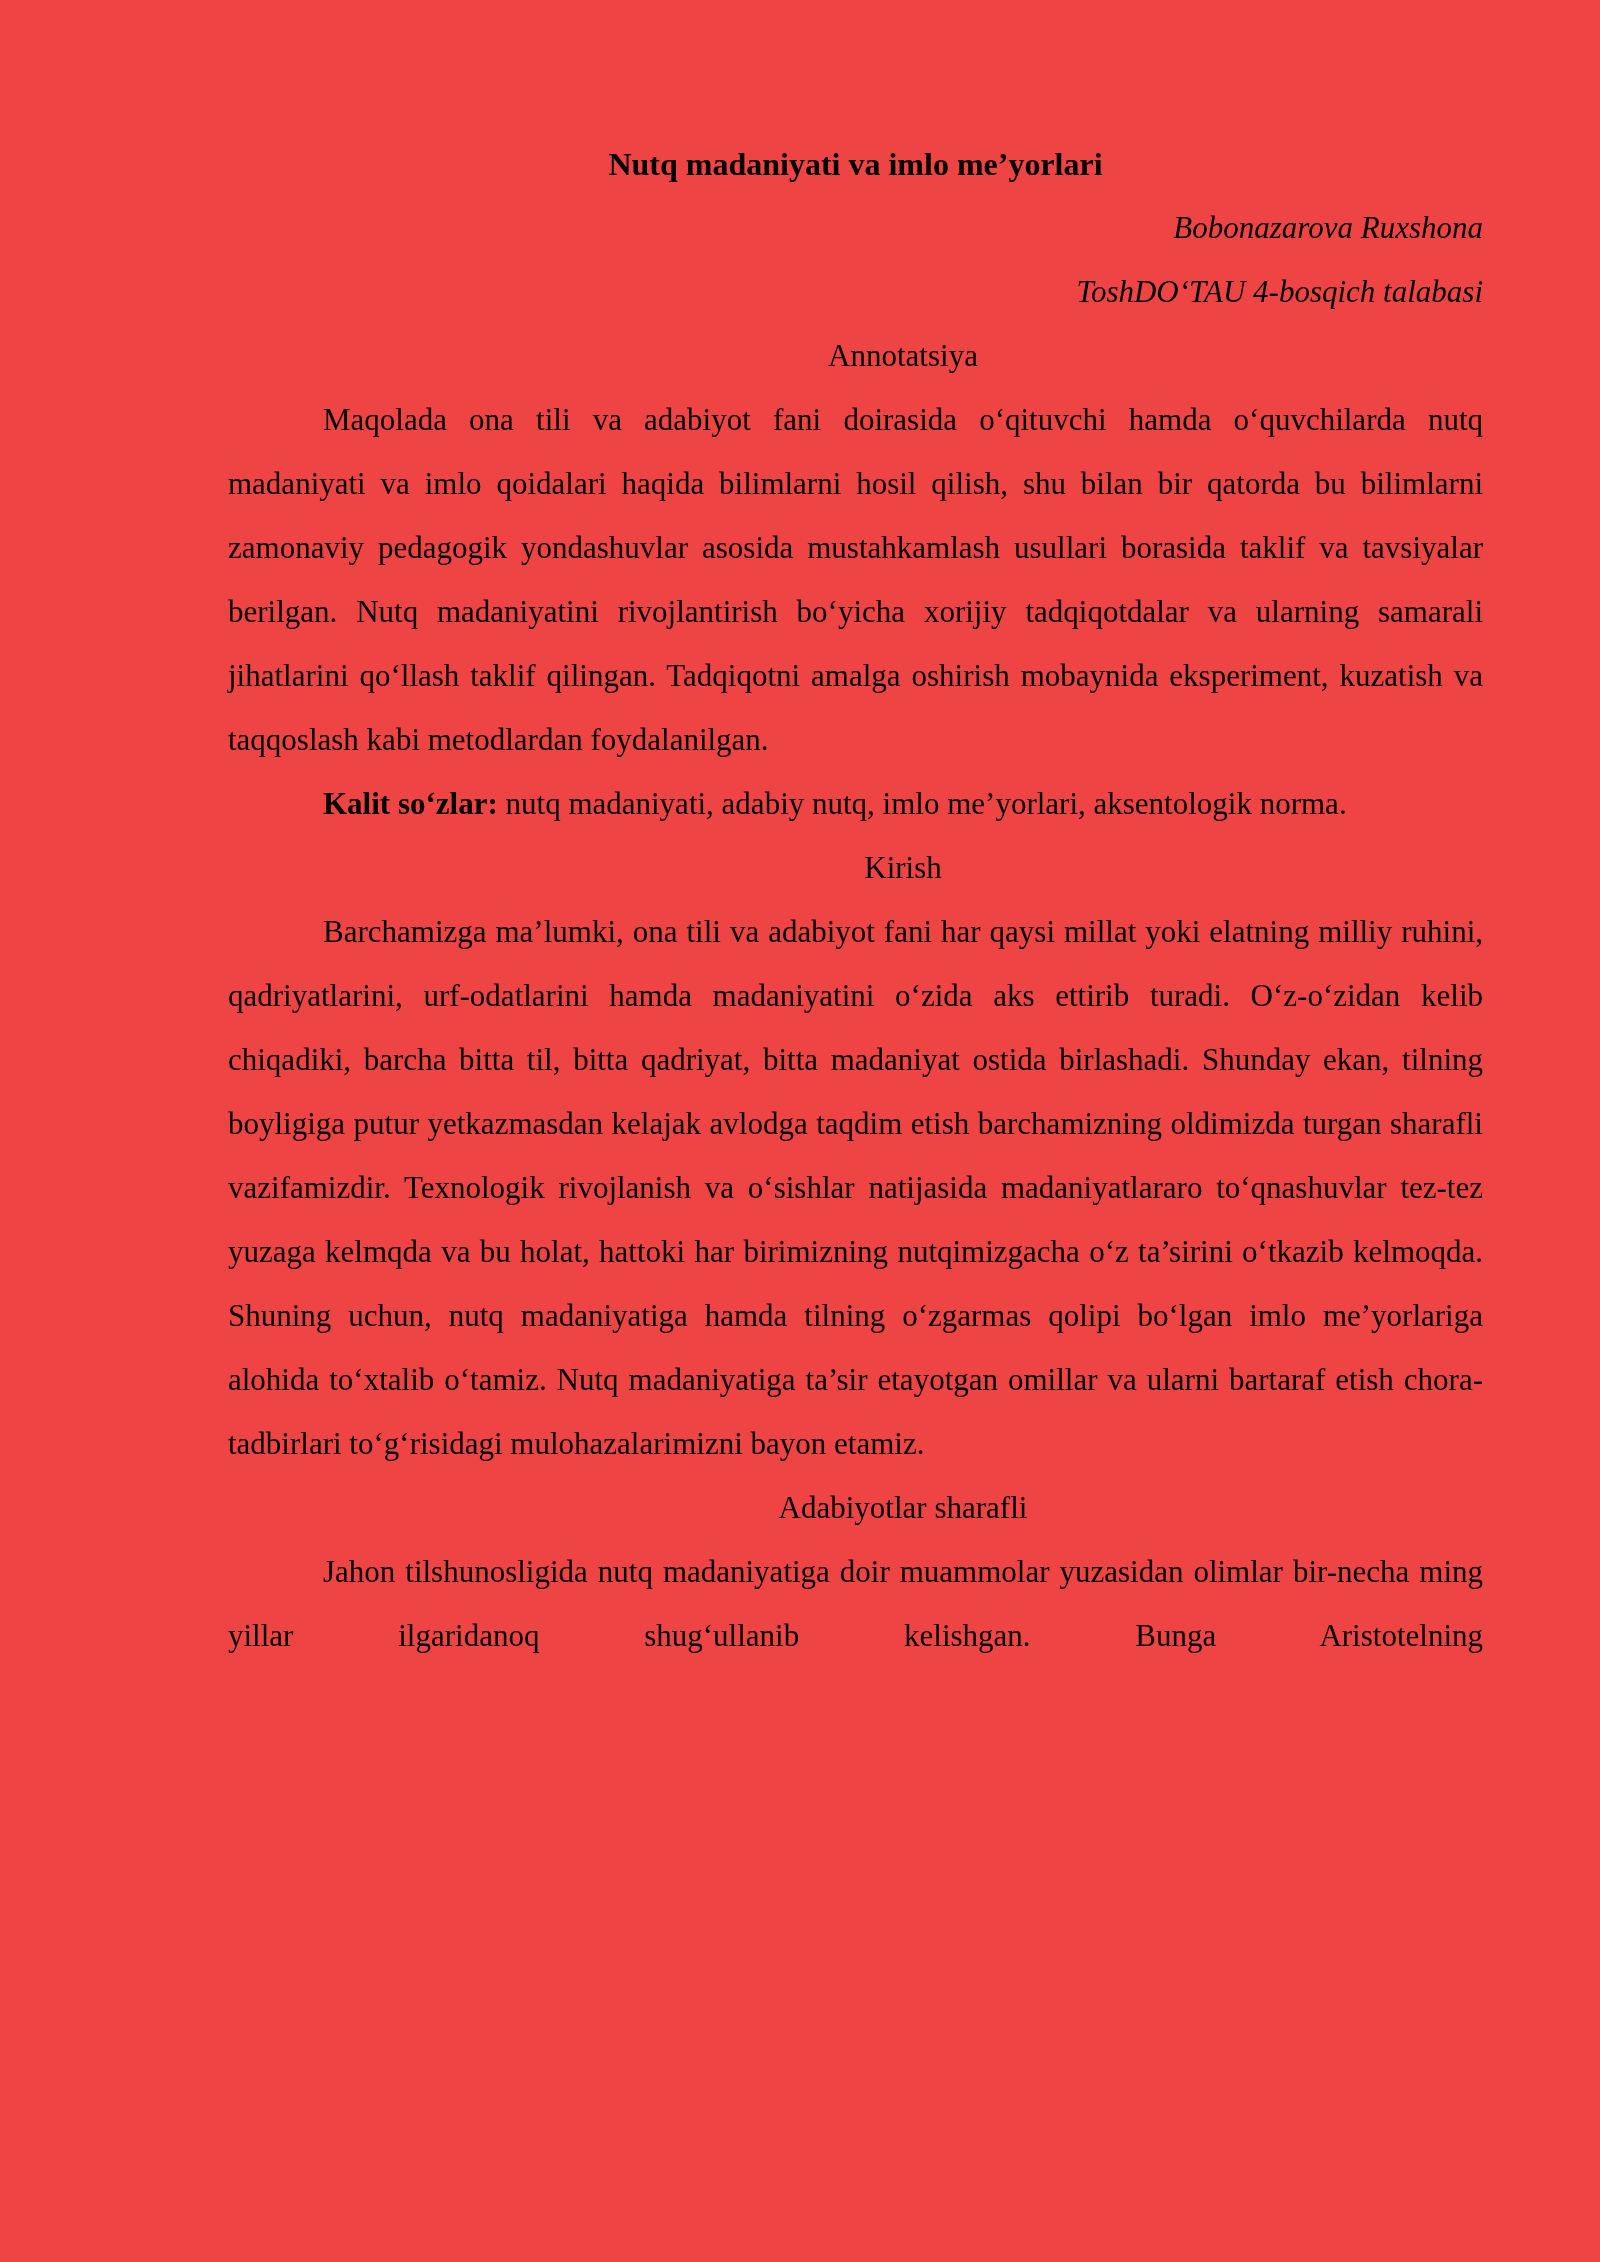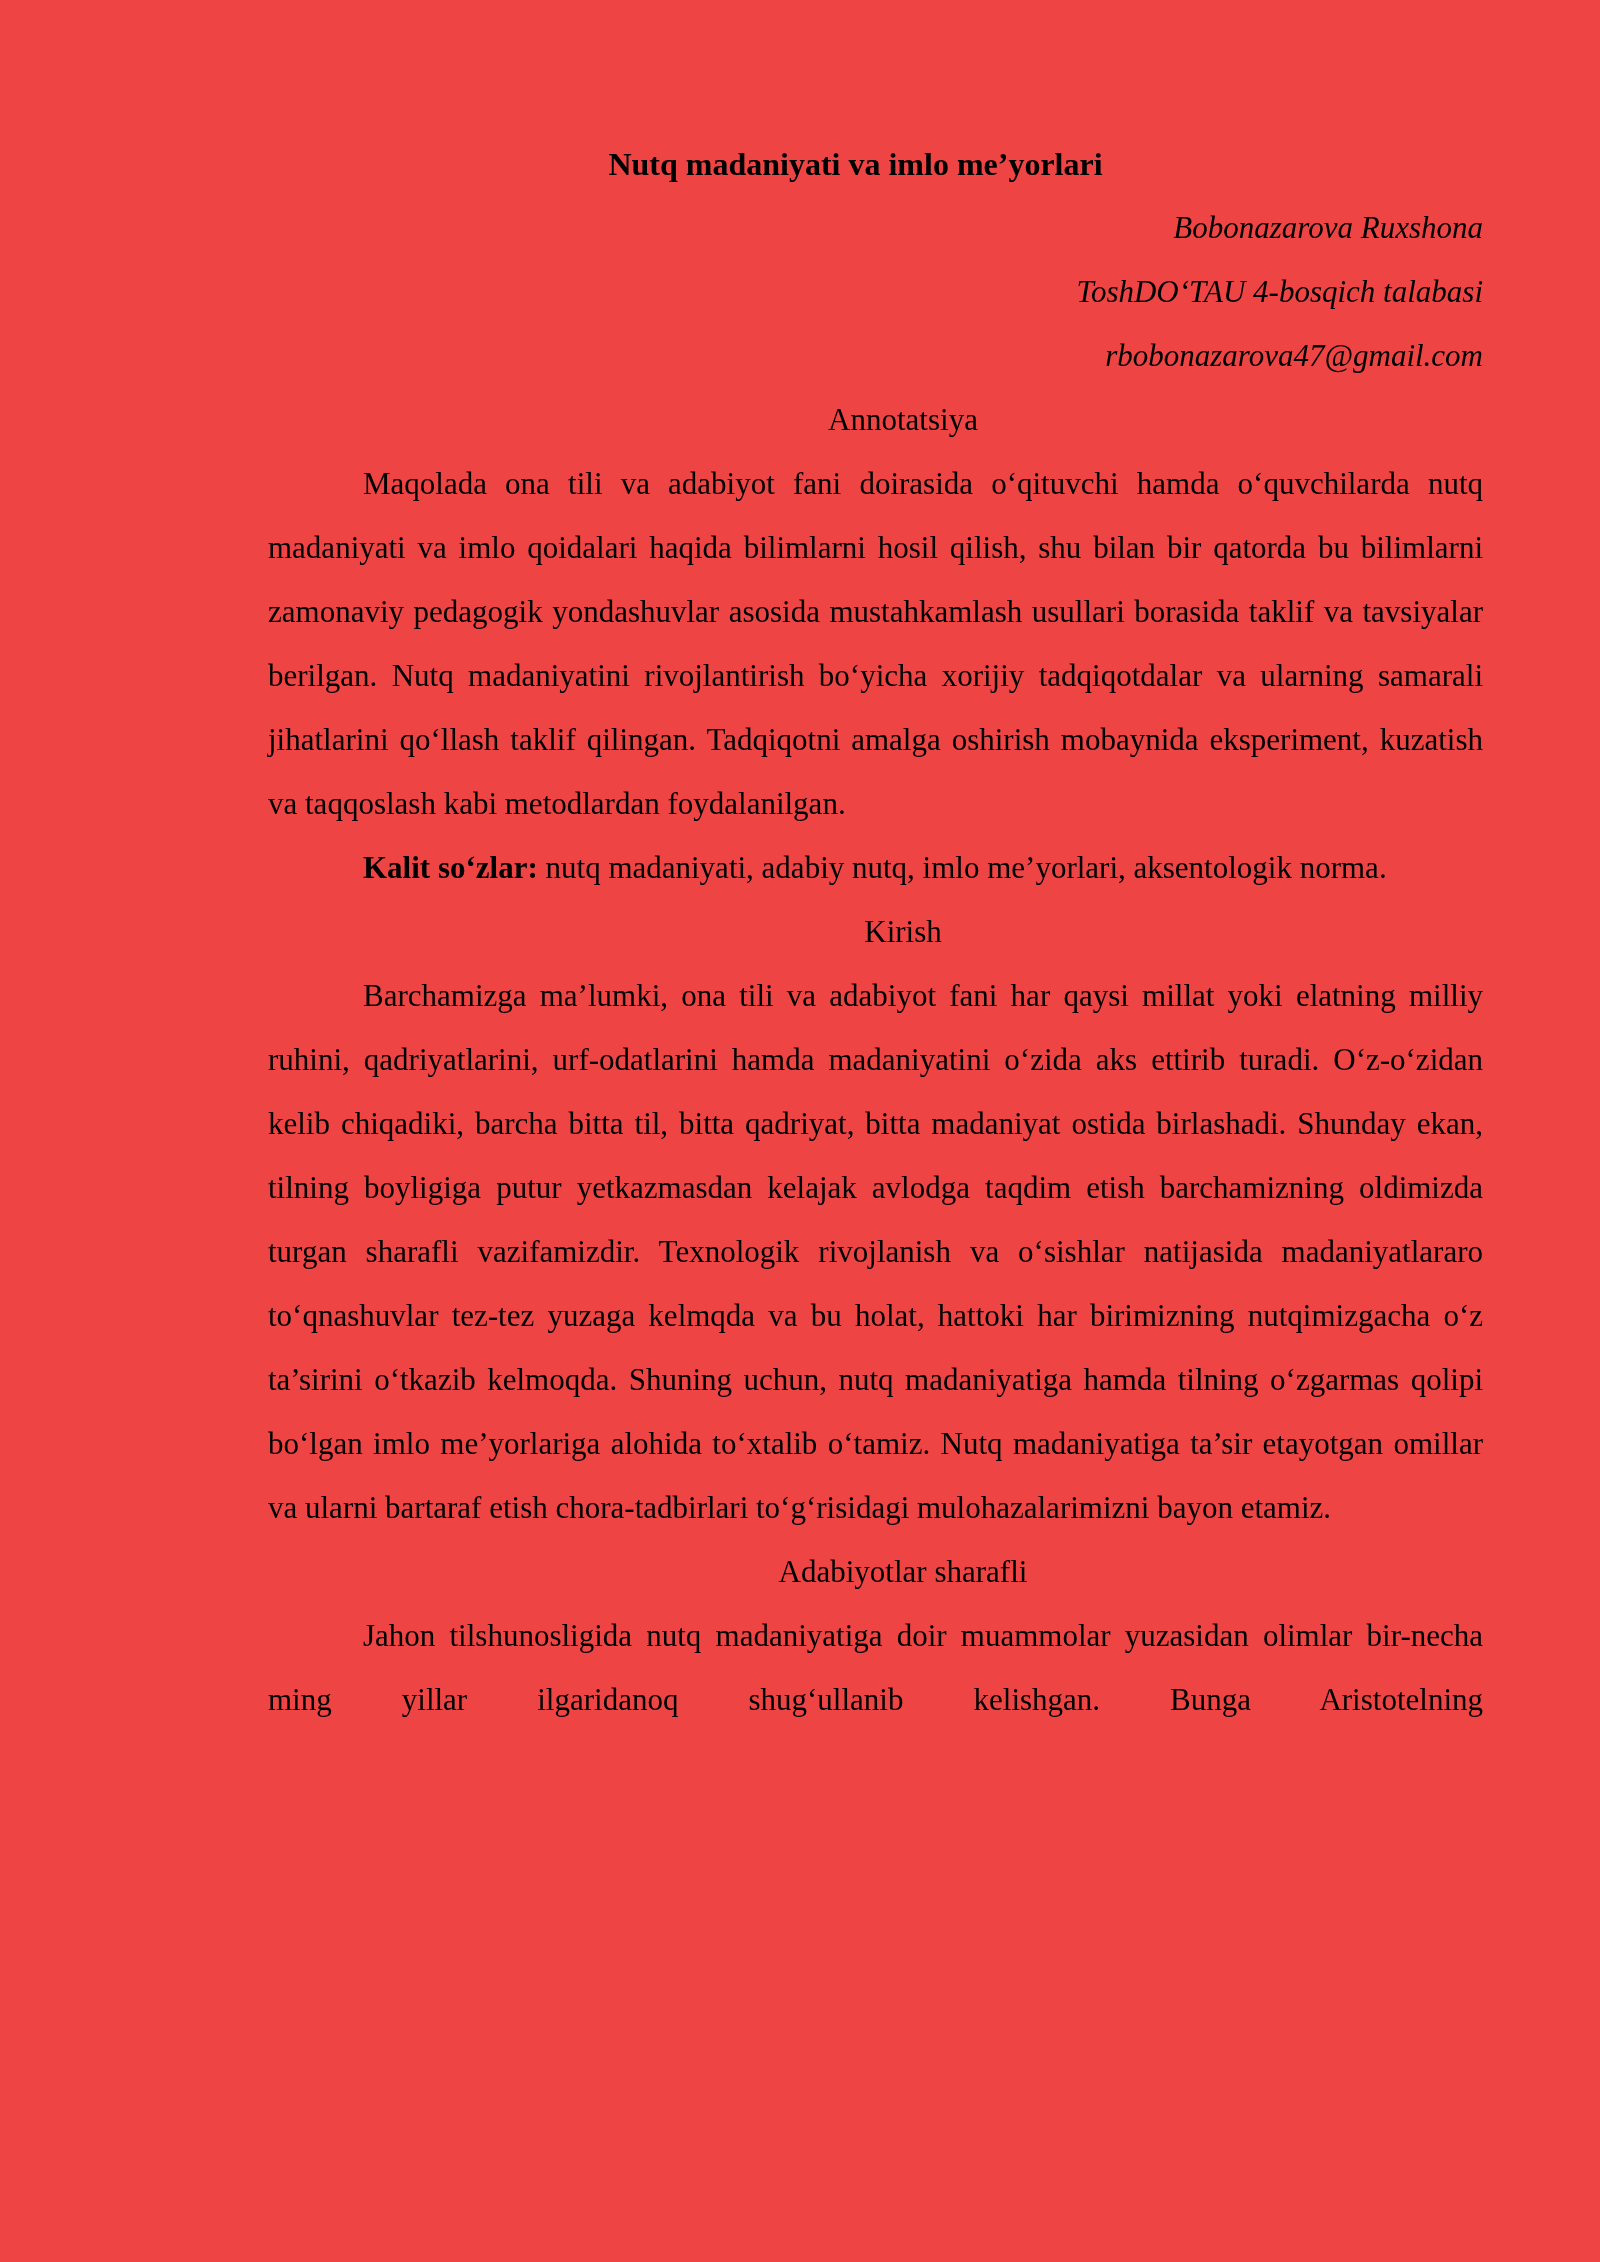--- a/index.html
+++ b/index.html
@@ -38,39 +38,37 @@
   .heading {
     font-weight: normal;
     text-align: center;
     text-indent: 95px;
     line-height: 64px;
   }
   p.body-par {
     text-indent: 95px;
     text-align: justify;
     line-height: 64px;
-    margin-left: 40px;
   }
   p.cutoff {
     text-align-last: justify; 
   }
   .kw-label { font-weight: bold; }
 </style>
 </head>
 <body>
 
 <div class="page">
   <div class="doc">
 
     <div class="title">Nutq madaniyati va imlo me’yorlari</div>
 
     <div class="byline">
       <div>Bobonazarova Ruxshona</div>
       <div>ToshDO‘TAU 4-bosqich talabasi</div>
-      <div>rbobonazarova47@gmail.com</div>
     </div>
 
     <div class="heading">Annotatsiya</div>
 
     <p class="body-par">Maqolada ona tili va adabiyot fani doirasida o‘qituvchi hamda o‘quvchilarda nutq madaniyati va imlo qoidalari haqida bilimlarni hosil qilish, shu bilan bir qatorda bu bilimlarni zamonaviy pedagogik yondashuvlar asosida mustahkamlash usullari borasida taklif va tavsiyalar berilgan. Nutq madaniyatini rivojlantirish bo‘yicha xorijiy tadqiqotdalar va ularning samarali jihatlarini qo‘llash taklif qilingan. Tadqiqotni amalga oshirish mobaynida eksperiment, kuzatish va taqqoslash kabi metodlardan foydalanilgan.</p>
 
     <p class="body-par"><span class="kw-label">Kalit so‘zlar:</span> <span>nutq madaniyati, adabiy nutq, imlo me’yorlari, aksentologik norma.</span></p>
 
     <div class="heading">Kirish</div>
 

